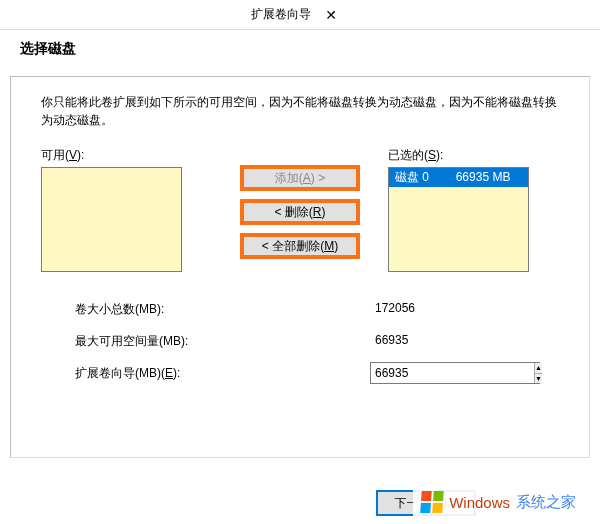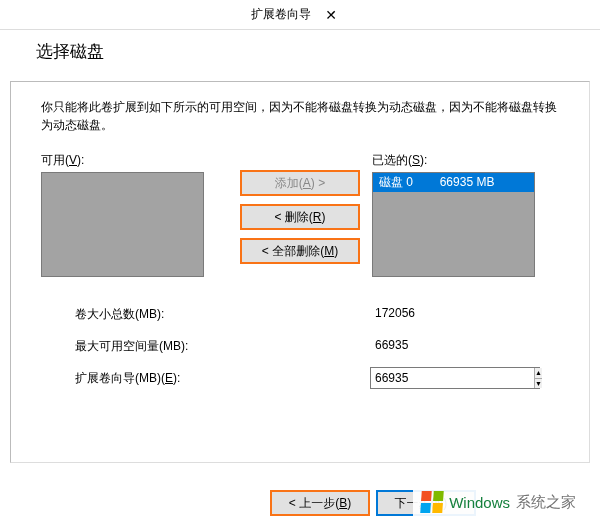--- a/index.html
+++ b/index.html
@@ -24,58 +24,58 @@
     .titlebar .title { font-size: 12px; }
     .close-btn {
       width: 40px; height: 28px;
       display: flex; align-items: center; justify-content: center;
       font-size: 14px; font-family: Arial;
       cursor: pointer;
     }
     .header-area {
       padding: 10px 20px 14px 20px;
     }
-    .header-title { font-weight: normal; font-size: 17px; margin-bottom: 4px; margin-left: 16px; }
+    .header-title { font-weight: bold; font-size: 14px; margin-bottom: 4px; }
     .header-desc { font-size: 12px; padding-left: 18px; }
     .inset {
       margin: 0 10px;
       border: 1px solid #ddd;
       border-top: 1px solid #bbb;
       border-left: 1px solid #bbb;
       padding: 16px 30px 20px 30px;
       height: 382px;
       background: #fff;
     }
     .info-text { font-size: 12px; line-height: 1.5; margin-bottom: 18px; }
-    .lists-row { display: flex; gap: 8px; align-items: flex-start; }
+    .lists-row { display: flex; gap: 24px; align-items: flex-start; }
     .list-col { flex: 1; }
     .list-label { font-size: 12px; margin-bottom: 3px; }
     .underline { text-decoration: underline; }
     .listbox {
-      width: 163px; height: 105px;
+      width: 141px; height: 105px;
       border: 1px solid #7a7a7a;
-      background: #a3a3a3;
+      background: #fef9c3;
       overflow: auto;
       font-size: 12px;
     }
     .listbox .item {
       padding: 1px 6px;
       white-space: pre;
       font-family: "Segoe UI", sans-serif;
     }
     .listbox .item.selected { background: #0078d7; color: #fff; }
     .btns-col {
       display: flex; flex-direction: column; gap: 8px;
       padding-top: 18px;
       width: 128px;
       align-items: center;
     }
     .btn {
       width: 120px; height: 26px;
-      border: 2px solid #f97316;
+      border: 4px solid #f97316;
       background: #e1e1e1;
       font-size: 12px;
       font-family: inherit;
       cursor: pointer;
     }
     .btn:disabled {
       color: #888;
       cursor: default;
     }
     .fields { margin-top: 26px; }
@@ -132,22 +132,22 @@
     }
     .winlogo {
       width: 22px; height: 22px;
       display: grid; grid-template-columns: 1fr 1fr; grid-template-rows: 1fr 1fr;
       gap: 2px; transform: skewX(-4deg);
     }
     .winlogo span:nth-child(1){background:#f25022;}
     .winlogo span:nth-child(2){background:#7fba00;}
     .winlogo span:nth-child(3){background:#00a4ef;}
     .winlogo span:nth-child(4){background:#ffb900;}
-    .wm-text1 { color:#15803d; font-weight:500; }
-    .wm-text2 { color:#737373; font-weight:500; }
+    .wm-text1 { color:#c2410c; font-weight:500; }
+    .wm-text2 { color:#3b82f6; font-weight:500; }
   </style>
 </head>
 <body>
 
 <div class="titlebar">
   <span class="title">扩展卷向导</span>
   <div class="close-btn">
     <span>✕</span>
   </div>
 </div>
@@ -207,23 +207,20 @@
         <div class="spin-btns">
           <div>▲</div>
           <div>▼</div>
         </div>
       </div>
     </div>
   </div>
 </div>
 
 <div class="footer">
-  <button class="btn">
-    <span>&lt; 上一步(</span><span class="underline">B</span><span>)</span>
-  </button>
   <button class="btn primary">下一步(N) &gt;</button>
   <button class="btn" style="visibility:hidden">取消</button>
 </div>
 
 <div class="watermark">
   <div class="winlogo">
       <span></span>
       <span></span>
       <span></span>
       <span></span>

